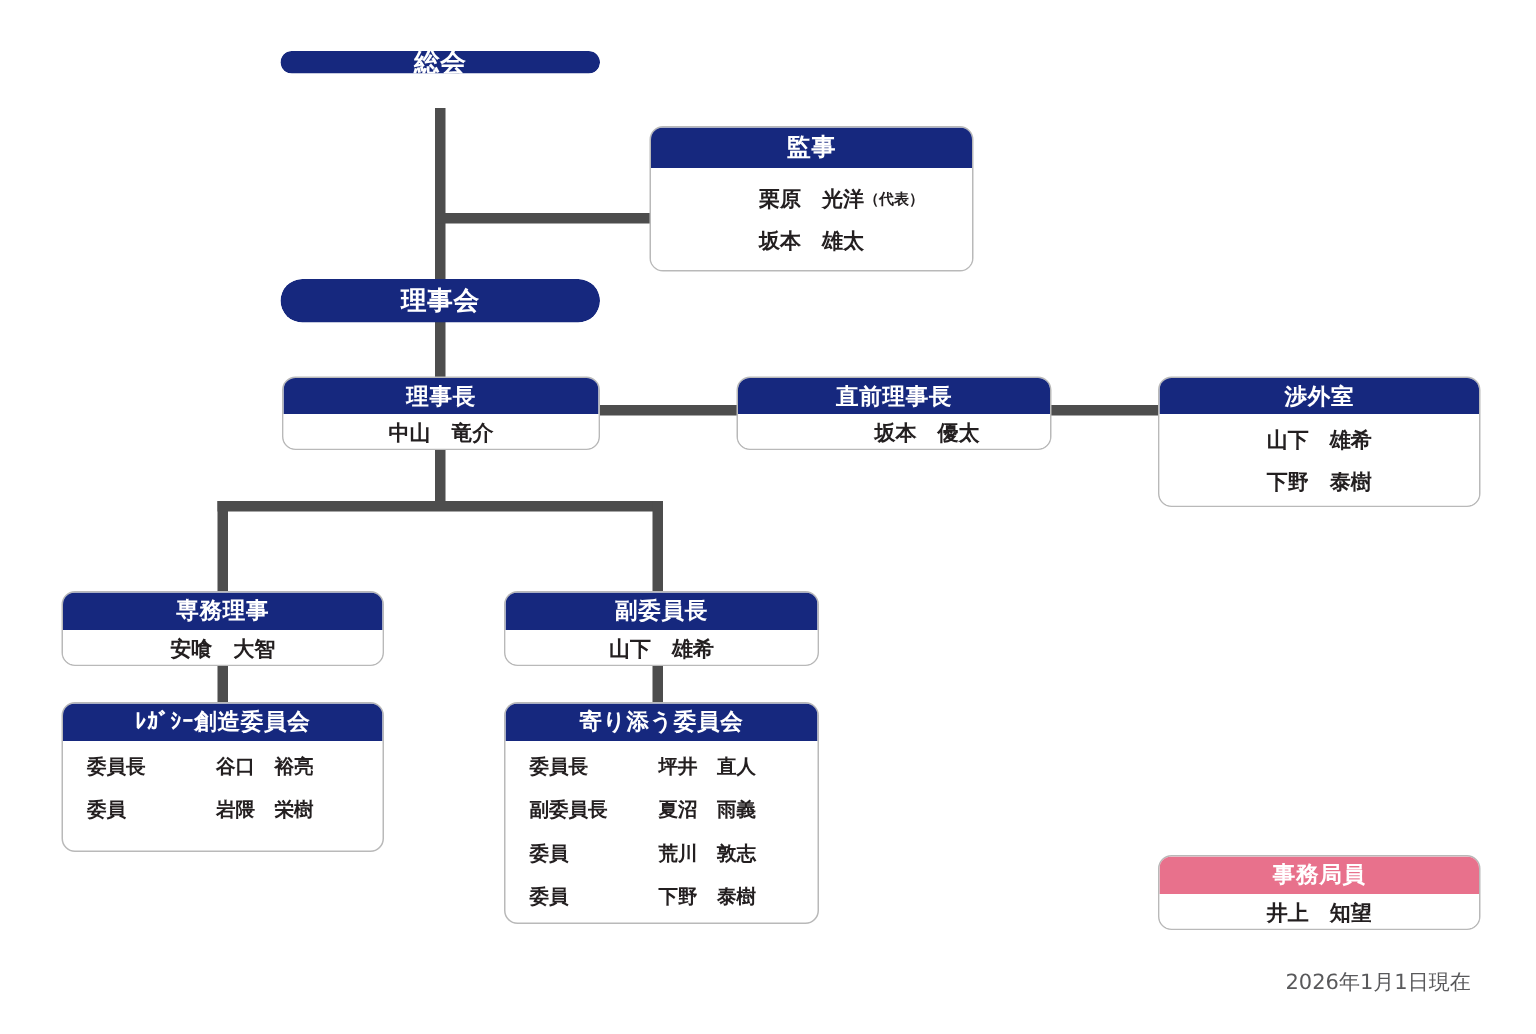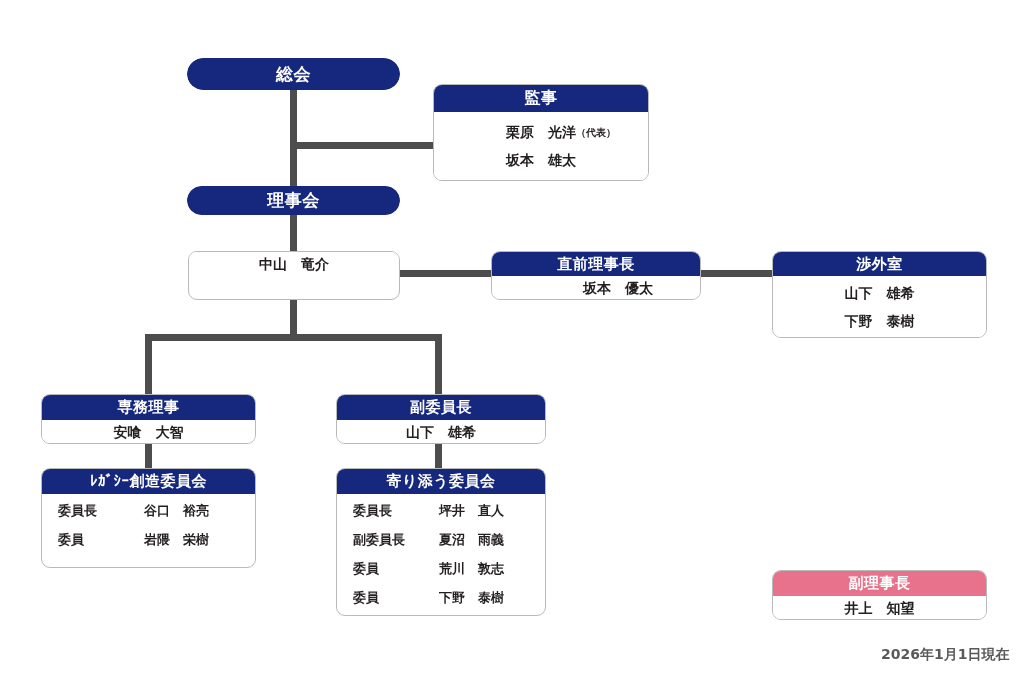--- a/index.html
+++ b/index.html
@@ -102,23 +102,22 @@
   .roster-person {
     flex: 1 1 auto;
     color: #231f20;
     font-weight: bold;
     text-align: left;
   }
 
   .footnote {
     position: absolute;
     color: #59595b;
-    font-weight: bold;
+    font-weight: normal;
     white-space: nowrap;
-    margin-left: 24px;
   }
 </style>
 </head>
 <body>
 
 <div id="chart-root">
 
   <div class="conn" style="left:290px; top:72px; width:7px; height:116px;"></div>
   <div class="conn" style="left:290px; top:212px; width:7px; height:42px;"></div>
 
@@ -133,21 +132,21 @@
   <div class="conn" style="left:145px; top:334px; width:297px; height:7px;"></div>
 
   <div class="conn" style="left:145px; top:334px; width:7px; height:62px;"></div>
 
   <div class="conn" style="left:435px; top:334px; width:7px; height:62px;"></div>
 
   <div class="conn" style="left:145px; top:442px; width:7px; height:28px;"></div>
 
   <div class="conn" style="left:435px; top:442px; width:7px; height:28px;"></div>
 
-  <div class="node pill" style="left:187px; top:58px; width:213px; height:32px;font-family:Liberation Mono, monospace;">
+  <div class="node pill" style="left:187px; top:34px; width:213px; height:15px;font-family:Liberation Mono, monospace;">
     <div class="node-header" style="font-size:17px;">
       <span>総会</span>
     </div>
   </div>
 
   <div class="node" style="left:433px; top:84px; width:216px; height:97px;">
     <div class="node-header" style="height:27px; font-size:16px;">
       <span>監事</span>
     </div>
     <div class="node-body" style="height:70px; gap:10px;">
@@ -160,20 +159,23 @@
     </div>
   </div>
 
   <div class="node pill" style="left:187px; top:186px; width:213px; height:29px;">
     <div class="node-header" style="font-size:17px;">
       <span>理事会</span>
     </div>
   </div>
 
   <div class="node" style="left:188px; top:251px; width:212px; height:49px;">
+    <div class="node-header" style="height:24px; font-size:15px;">
+      <span>理事長</span>
+    </div>
     <div class="node-body" style="height:25px;">
       <div class="name-line" style="font-size:14px;">
         <span>中山　竜介</span>
       </div>
     </div>
   </div>
 
   <div class="node" style="left:491px; top:251px; width:210px; height:49px;">
     <div class="node-header" style="height:24px; font-size:15px;">
       <span>直前理事長</span>
@@ -256,21 +258,21 @@
       </div>
       <div class="roster-row" style="font-size:13px;">
         <span class="roster-role">委員</span>
         <span class="roster-person">下野　泰樹</span>
       </div>
     </div>
   </div>
 
   <div class="node" style="left:772px; top:570px; width:215px; height:50px;">
     <div class="node-header pink" style="height:25px; font-size:15px;">
-      <span>副理事長</span>
+      <span>事務局員</span>
     </div>
     <div class="node-body" style="height:25px;">
       <div class="name-line" style="font-size:14px;">
         <span>井上　知望</span>
       </div>
     </div>
   </div>
 
   <div class="footnote" style="left:857px; top:646px; font-size:14px;">2026年1月1日現在</div>
 

